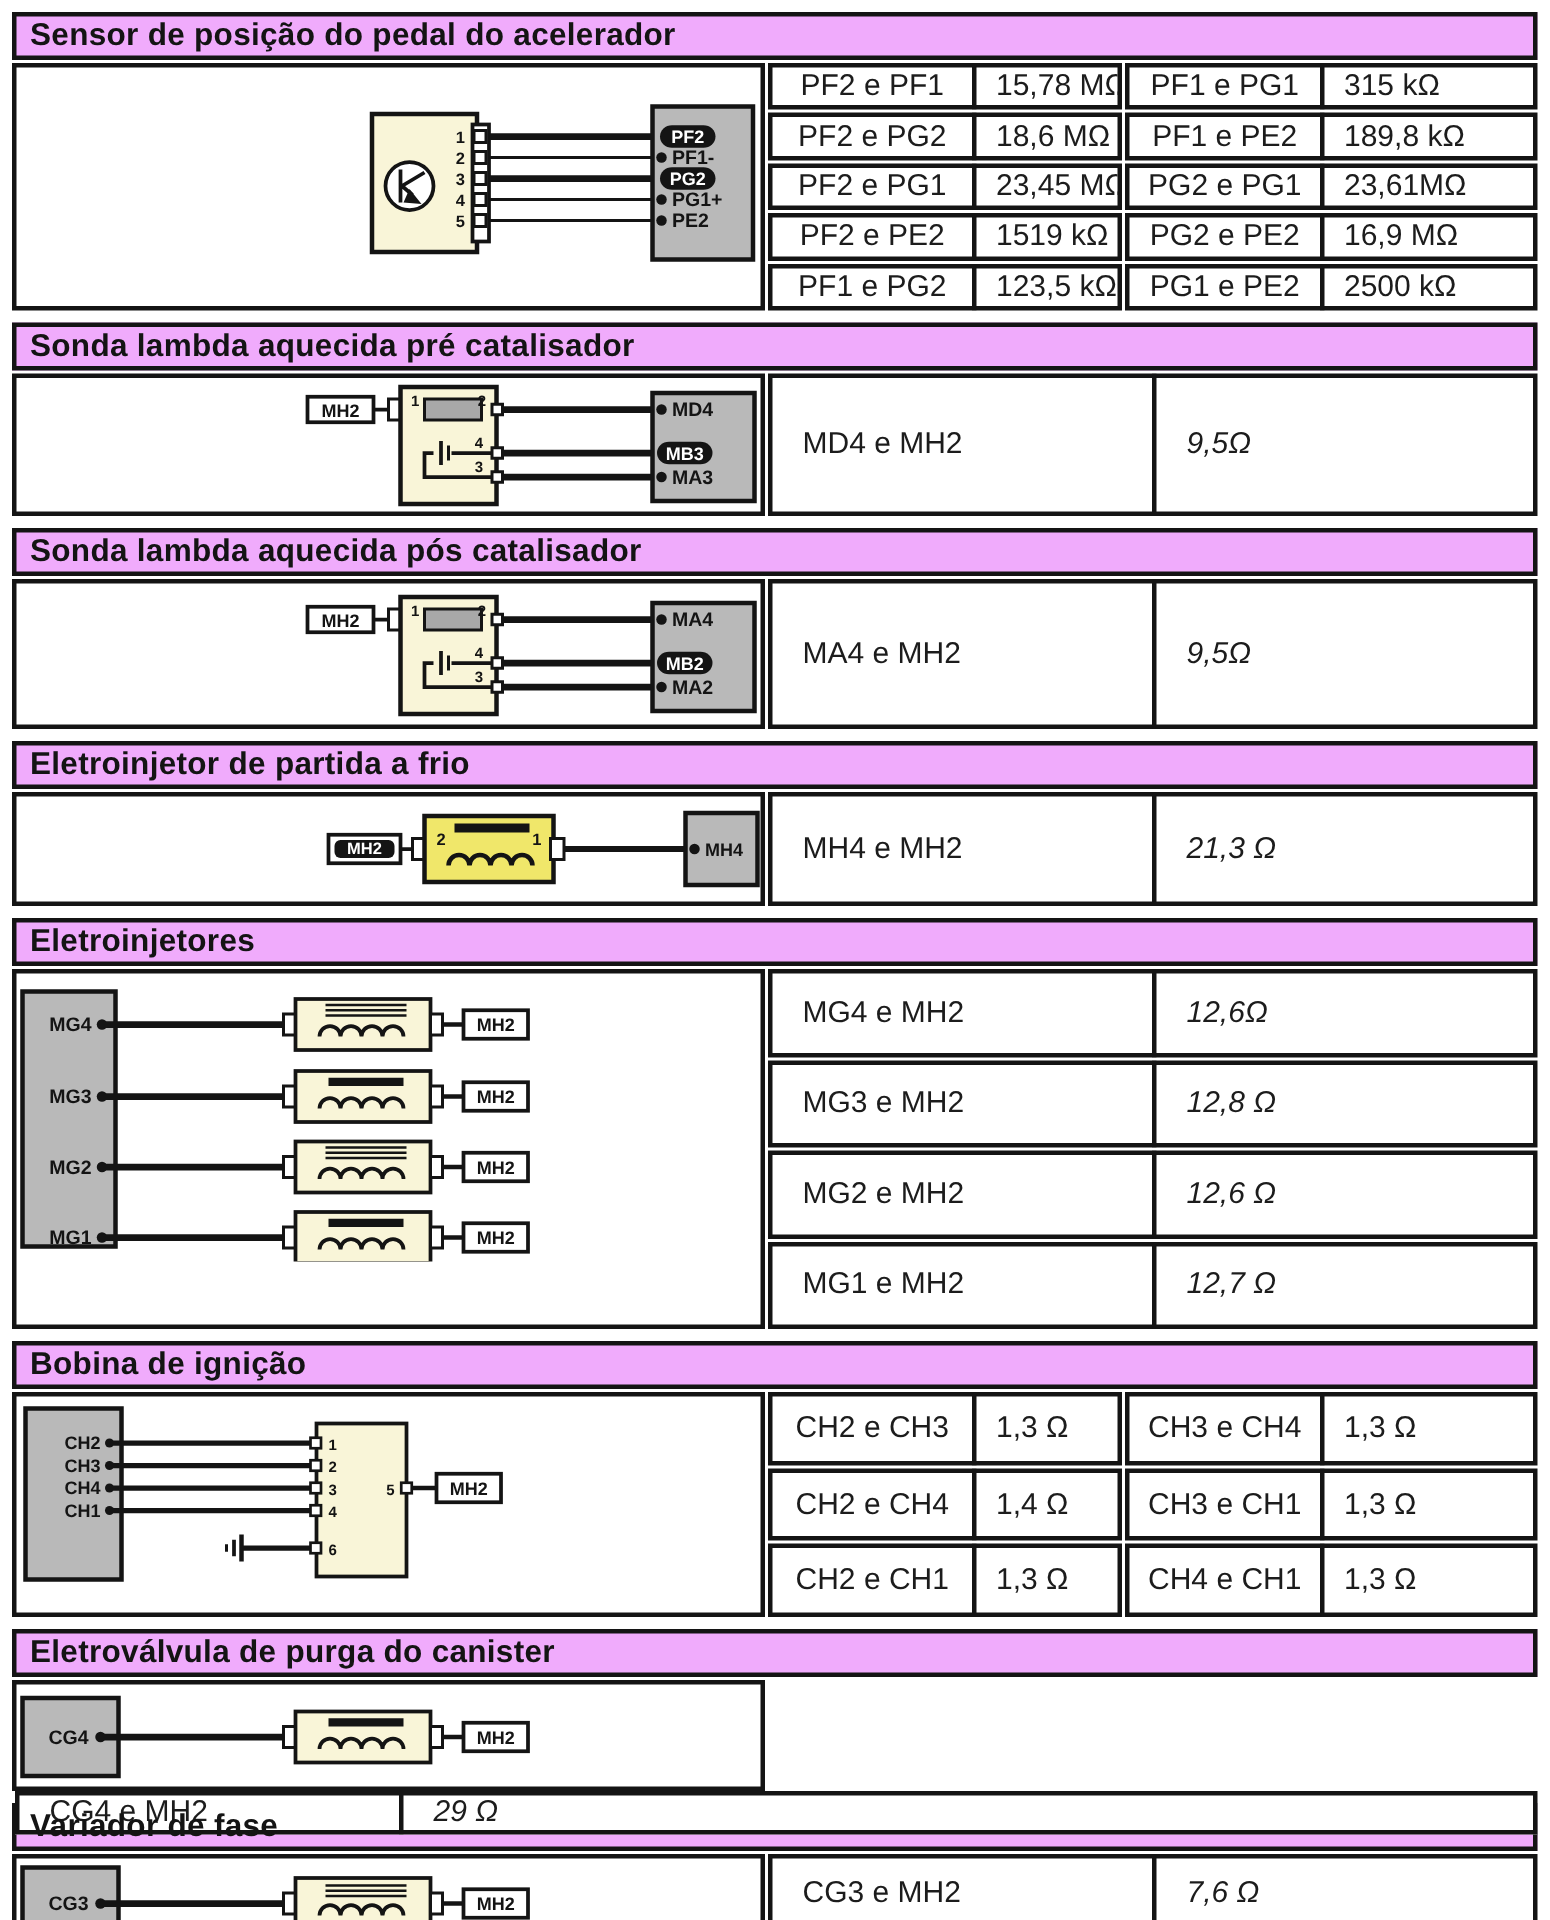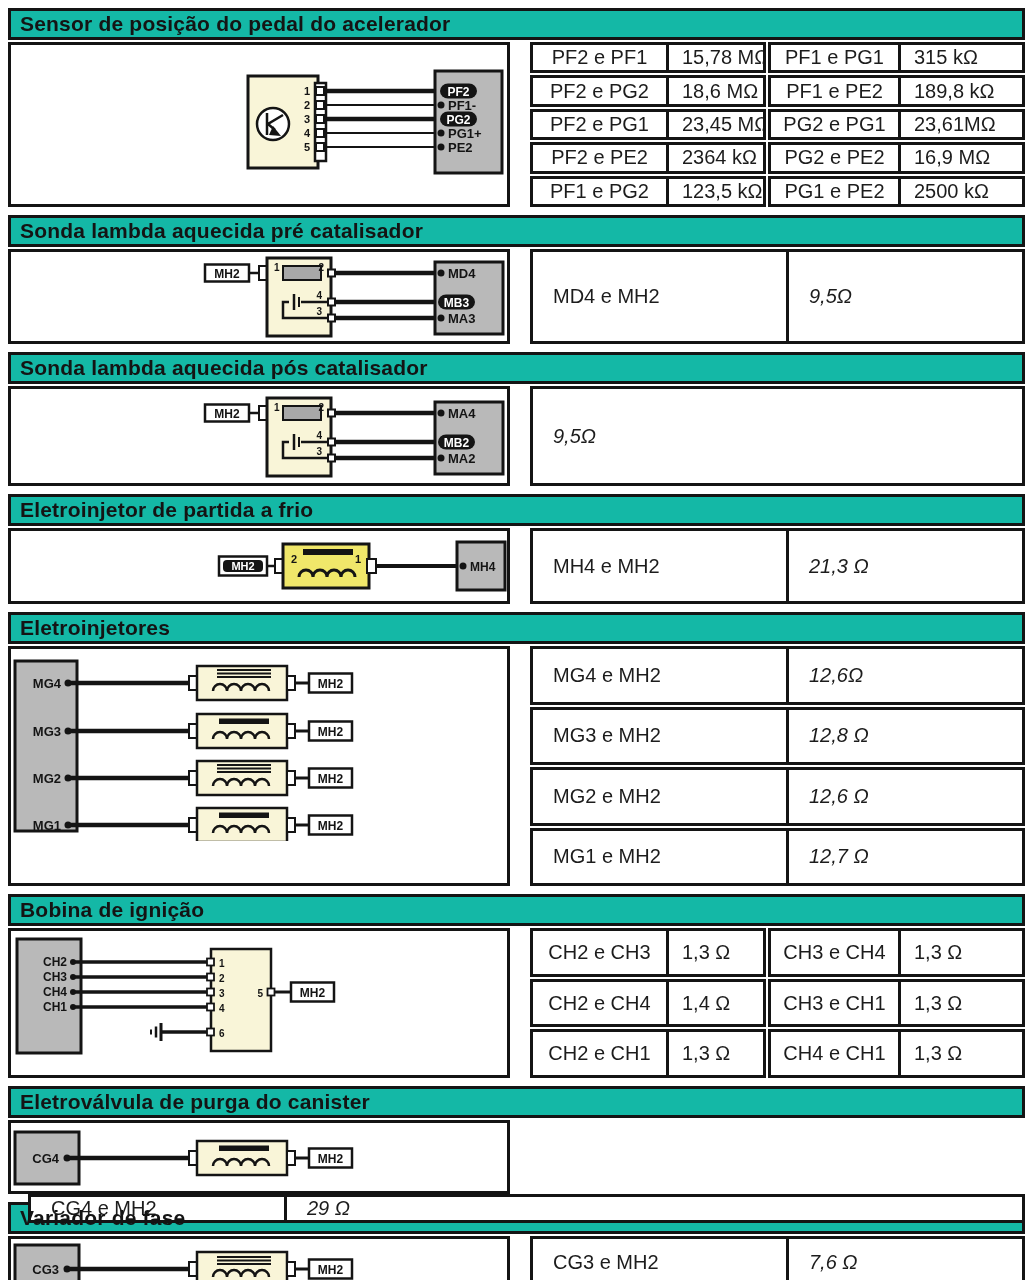--- a/index.html
+++ b/index.html
@@ -1,24 +1,24 @@
 <!DOCTYPE html>
 <html><head>
 <meta charset="utf-8">
 <style>
   html,body{margin:0;padding:0;background:#ffffff;}
   body{width:1033px;height:1280px;overflow:hidden;font-family:"Liberation Sans",sans-serif;}
   .page{padding:8px;box-sizing:border-box;width:1033px;}
   .section{margin-bottom:8px;}
-  .sec-header{height:32px;background:#14b8a6;border:3px solid #141414;box-sizing:border-box;
+  .sec-header{height:32px;background:#f0abfc;border:3px solid #141414;box-sizing:border-box;
     display:flex;align-items:center;padding-left:9px;}
   .sec-title{font-weight:bold;font-size:21px;color:#141414;letter-spacing:.2px;}
   .sec-body{display:flex;margin-top:2px;}
   .diagram{width:502px;border:3px solid #141414;background:#fff;box-sizing:border-box;flex:none;}
-  .tbl{flex:1;display:flex;flex-direction:column;gap:2px;margin-left:20px;}
+  .tbl{flex:1;display:flex;flex-direction:column;gap:2px;margin-left:2px;}
   .row{flex:1;display:flex;}
   .cell{border:3px solid #141414;background:#fff;box-sizing:border-box;display:flex;align-items:center;
     font-size:20px;color:#1c1c1c;white-space:nowrap;overflow:hidden;}
   .cell + .cell{margin-left:-3px;}
   .cell.gapL{margin-left:2px;}
   .ctr{justify-content:center;}
   .padL{padding-left:20px;}
   .w-pair4{width:139px;flex:none;}
   .w-val4{width:100px;flex:none;padding-left:13px;}
   .w-pair4b{width:133px;flex:none;}
@@ -102,21 +102,21 @@
           <div class="cell w-val4b">189,8 kΩ</div>
         </div>
         <div class="row">
           <div class="cell w-pair4 ctr">PF2 e PG1</div>
           <div class="cell w-val4">23,45 MΩ</div>
           <div class="cell w-pair4b ctr gapL">PG2 e PG1</div>
           <div class="cell w-val4b">23,61MΩ</div>
         </div>
         <div class="row">
           <div class="cell w-pair4 ctr">PF2 e PE2</div>
-          <div class="cell w-val4">2364 kΩ</div>
+          <div class="cell w-val4">1519 kΩ</div>
           <div class="cell w-pair4b ctr gapL">PG2 e PE2</div>
           <div class="cell w-val4b">16,9 MΩ</div>
         </div>
         <div class="row">
           <div class="cell w-pair4 ctr">PF1 e PG2</div>
           <div class="cell w-val4">123,5 kΩ</div>
           <div class="cell w-pair4b ctr gapL">PG1 e PE2</div>
           <div class="cell w-val4b">2500 kΩ</div>
         </div>
       </div>
@@ -219,20 +219,21 @@
             <text class="t13" x="437" y="28.5">MA4</text>
             <rect x="427" y="45.5" width="37" height="15" rx="8" fill="#141414"></rect>
             <text class="t12 tw" x="445.5" y="57.5" text-anchor="middle">MB2</text>
             <circle cx="430" cy="69" r="3.5" fill="#141414"></circle>
             <text class="t13" x="437" y="73.5">MA2</text>
           </g>
         </svg>
       </div>
       <div class="tbl">
         <div class="row">
+          <div class="cell w-pair2 padL">MA4 e MH2</div>
           <div class="cell w-val2 padL">9,5Ω</div>
         </div>
       </div>
     </div>
   </div>
 
   <div class="section">
     <div class="sec-header">
       <span class="sec-title">Eletroinjetor de partida a frio</span>
     </div>

